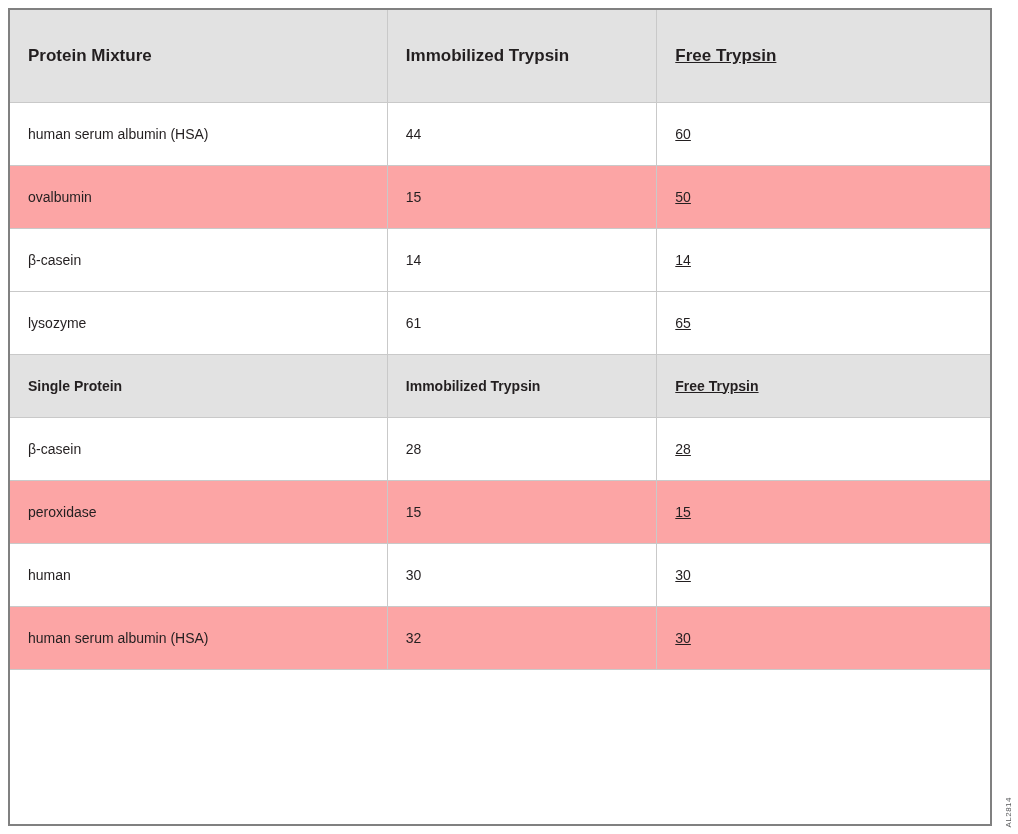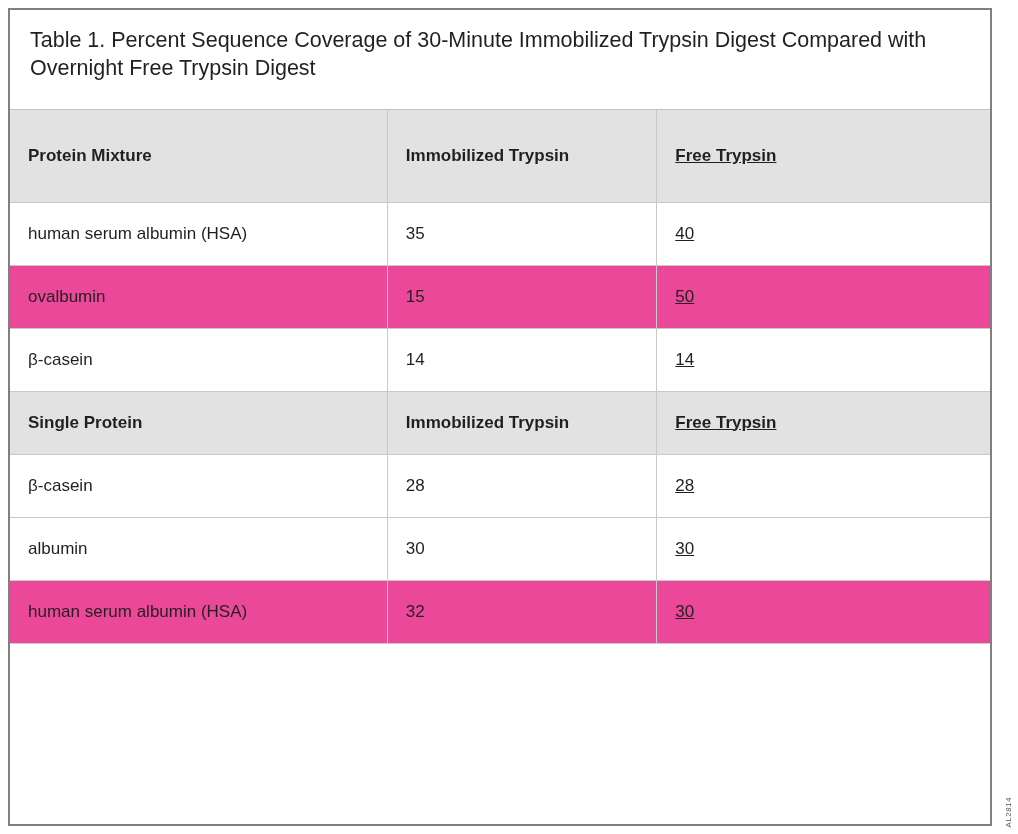--- a/index.html
+++ b/index.html
@@ -46,21 +46,21 @@
   table.data col.c1 { width: 38.5%; }
   table.data col.c2 { width: 27.5%; }
   table.data col.c3 { width: 34%; }
 
   table.data td, table.data th {
     border: 1px solid #c9c9c9;
     border-left: none;
     border-right: 1px solid #c9c9c9;
     padding: 0 18px;
     height: 63px;
-    font-size: 17px;
+    font-size: 14px;
     text-align: left;
     vertical-align: middle;
     font-weight: normal;
     color: #231f20;
     box-sizing: border-box;
   }
   table.data tr td:last-child,
   table.data tr th:last-child {
     border-right: none;
     text-decoration: underline;
@@ -77,21 +77,21 @@
     height: 92px;
     font-size: 17px;
   }
   tr.subheader-row td {
     background: #e2e2e2;
     font-weight: bold;
     height: 63px;
     margin-top: 28px;
   }
   tr.shaded td {
-    background: #ec4899;
+    background: #fca5a5;
   }
   tr.plain td {
     background: #ffffff;
   }
 
   .side-code {
     position: absolute;
     right: 0px;
     bottom: 6px;
     width: 14px;
@@ -101,64 +101,73 @@
     transform: rotate(180deg);
     letter-spacing: 0.5px;
     font-family: "Liberation Sans", sans-serif;
   }
 </style>
 </head>
 <body>
 
 <div class="table-frame">
 
-  <div class="caption">Table 1. Percent Sequence Coverage of 30-Minute Immobilized Trypsin Digest Compared with Overnight Free Trypsin Digest</div>
 
   <table class="data">
     <colgroup>
       <col class="c1">
         <col class="c2">
         <col class="c3">
     </colgroup>
     <tbody>
       <tr class="header-row">
         <th>Protein Mixture</th>
         <th>Immobilized Trypsin</th>
         <th>Free Trypsin</th>
       </tr>
 
       <tr class="plain">
         <td>human serum albumin (HSA)</td>
-        <td>35</td>
-        <td>40</td>
+        <td>44</td>
+        <td>60</td>
       </tr>
       <tr class="shaded">
         <td>ovalbumin</td>
         <td>15</td>
         <td>50</td>
       </tr>
       <tr class="plain">
         <td>β-casein</td>
         <td>14</td>
         <td>14</td>
+      </tr>
+      <tr class="plain">
+        <td>lysozyme</td>
+        <td>61</td>
+        <td>65</td>
       </tr>
 
       <tr class="subheader-row">
         <td>Single Protein</td>
         <td>Immobilized Trypsin</td>
         <td>Free Trypsin</td>
       </tr>
 
       <tr class="plain">
         <td>β-casein</td>
         <td>28</td>
         <td>28</td>
       </tr>
+      <tr class="shaded">
+        <td>peroxidase</td>
+        <td>15</td>
+        <td>15</td>
+      </tr>
       <tr class="plain">
-        <td>albumin</td>
+        <td>human</td>
         <td>30</td>
         <td>30</td>
       </tr>
       <tr class="shaded">
         <td>human serum albumin (HSA)</td>
         <td>32</td>
         <td>30</td>
       </tr>
     </tbody>
   </table>

